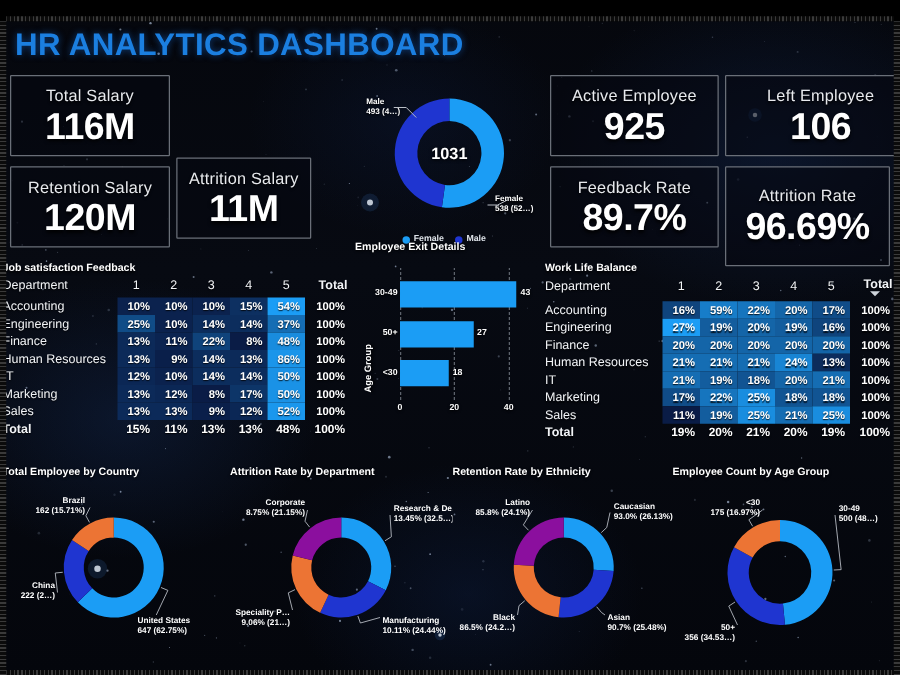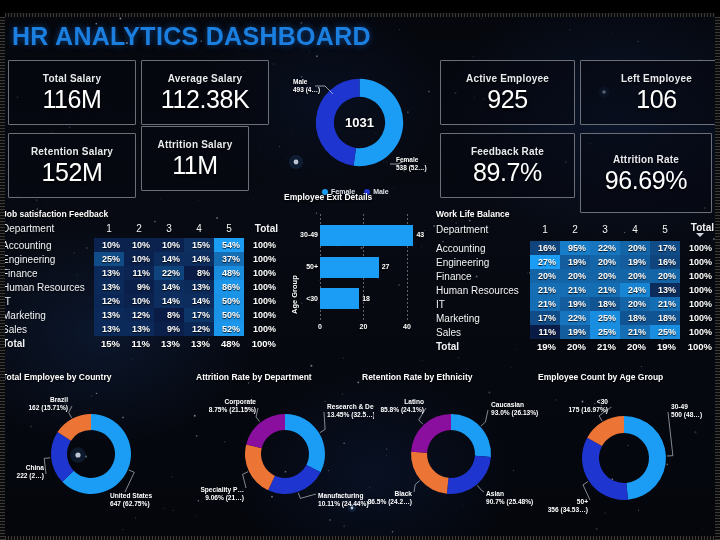--- a/index.html
+++ b/index.html
@@ -56,26 +56,26 @@
   
   .kpi {
     position: absolute;
     border: 1px solid #6a6f78;
     background: rgba(5,8,16,0.55);
     display: flex; flex-direction: column;
     align-items: center; justify-content: center;
     border-radius: 1px;
   }
   .kpi .lab {
-    font-size: 10px; font-weight: bold; color: #e8eaee;
+    font-size: 13px; font-weight: normal; color: #e8eaee;
     letter-spacing: .2px; margin-bottom: 3px;
     text-shadow: 0 1px 2px #000;
   }
   .kpi .val {
-    font-size: 25px; font-weight: normal; color: #ffffff;
+    font-size: 30px; font-weight: bold; color: #ffffff;
     letter-spacing: -.4px; line-height: 1;
     text-shadow: 0 2px 3px rgba(0,0,0,.9);
   }
 
   
   .gdonut { position: absolute; }
   .donut-center-lbl {
     position: absolute; inset: 0; display: flex;
     align-items: center; justify-content: center;
     font-size: 13px; font-weight: bold; color: #fff;
@@ -400,27 +400,23 @@
   <div class="ruler r"></div>
   <div class="hruler" style="top:13px"></div>
   <div class="hruler" style="top:536px"></div>
 
   <h1 class="title">HR ANALYTICS DASHBOARD</h1>
 
   <div class="kpi" style="left:8px;top:60px;width:128px;height:65px">
     <div class="lab">Total Salary</div>
     <div class="val">116M</div>
   </div>
-  <div class="kpi" style="left:141px;top:60px;width:128px;height:65px">
-    <div class="lab">Average Salary</div>
-    <div class="val">112.38K</div>
-  </div>
   <div class="kpi" style="left:8px;top:133px;width:128px;height:65px">
     <div class="lab">Retention Salary</div>
-    <div class="val">152M</div>
+    <div class="val">120M</div>
   </div>
   <div class="kpi" style="left:141px;top:126px;width:108px;height:65px">
     <div class="lab">Attrition Salary</div>
     <div class="val">11M</div>
   </div>
   <div class="kpi" style="left:440px;top:60px;width:135px;height:65px">
     <div class="lab">Active Employee</div>
     <div class="val">925</div>
   </div>
   <div class="kpi" style="left:580px;top:60px;width:153px;height:65px">
@@ -570,21 +566,21 @@
             <th class="num">3</th>
             <th class="num">4</th>
             <th class="num">5</th>
             <th class="tot">Total<span class="sortarrow"></span></th>
           </tr>
         </thead>
         <tbody>
           <tr>
             <td class="dep">Accounting</td>
             <td class="cell" style="background:rgb(15,68,125)">16%</td>
-            <td class="cell" style="background:rgb(23,125,201)">95%</td>
+            <td class="cell" style="background:rgb(23,125,201)">59%</td>
             <td class="cell" style="background:rgb(22,117,190)">22%</td>
             <td class="cell" style="background:rgb(20,101,168)">20%</td>
             <td class="cell" style="background:rgb(16,76,136)">17%</td>
             <td class="tot">100%</td>
           </tr>
           <tr>
             <td class="dep">Engineering</td>
             <td class="cell" style="background:rgb(27,157,245)">27%</td>
             <td class="cell" style="background:rgb(19,93,158)">19%</td>
             <td class="cell" style="background:rgb(20,101,168)">20%</td>
@@ -687,21 +683,21 @@
         <text x="108" y="124" font-size="6.6" font-weight="bold" fill="#ffffff" text-anchor="start" font-family="Liberation Sans, sans-serif">647 (62.75%)</text>
         <polyline points="48.2,75.8 42.2,76.4 44,92" fill="none" stroke="#b9bec6" stroke-width="0.7"></polyline>
         <text x="42" y="88" font-size="6.6" font-weight="bold" fill="#ffffff" text-anchor="end" font-family="Liberation Sans, sans-serif">China</text>
         <text x="42" y="96" font-size="6.6" font-weight="bold" fill="#ffffff" text-anchor="end" font-family="Liberation Sans, sans-serif">222 (2…)</text>
         <polyline points="69.6,35.9 66.7,30.6 70,24" fill="none" stroke="#b9bec6" stroke-width="0.7"></polyline>
         <text x="66" y="20" font-size="6.6" font-weight="bold" fill="#ffffff" text-anchor="end" font-family="Liberation Sans, sans-serif">Brazil</text>
         <text x="66" y="28" font-size="6.6" font-weight="bold" fill="#ffffff" text-anchor="end" font-family="Liberation Sans, sans-serif">162 (15.71%)</text>
       </svg>
   </div>
 
-  <div class="bpanel" style="left:196px;top:372px;width:178px;height:165px">
+  <div class="bpanel" style="left:184px;top:372px;width:178px;height:165px">
     <div class="btitle">Attrition Rate by Department</div>
     <svg class="donutsvg" id="donut-attr" width="178" height="150" viewBox="0 0 178 150">
         <path d="M89 32 A40 40 0 0 1 124.63655159509707 90.1668982055271 L110.38193095705824 82.90013892331626 A24 24 0 0 0 89 48 Z" fill="#1b9df5"></path>
         <path d="M124.63655159509707 90.1668982055271 A40 40 0 0 1 72.09242204788471 108.25098354242468 L78.85545322873082 93.7505901254548 A24 24 0 0 0 110.38193095705824 82.90013892331626 Z" fill="#1f35d0"></path>
         <path d="M72.09242204788471 108.25098354242468 A40 40 0 0 1 50.163368635374 62.42314956532431 L65.69802118122439 66.25388973919459 A24 24 0 0 0 78.85545322873082 93.7505901254548 Z" fill="#ec7434"></path>
         <path d="M50.163368635374 62.42314956532431 A40 40 0 0 1 88.99999999999999 32 L89 48 A24 24 0 0 0 65.69802118122439 66.25388973919459 Z" fill="#8b0f9e"></path>
         <polyline points="124.0,50.6 129.1,47.4 128,30" fill="none" stroke="#b9bec6" stroke-width="0.7"></polyline>
         <text x="131" y="27" font-size="6.6" font-weight="bold" fill="#ffffff" text-anchor="start" font-family="Liberation Sans, sans-serif">Research &amp; De…</text>
         <text x="131" y="35" font-size="6.6" font-weight="bold" fill="#ffffff" text-anchor="start" font-family="Liberation Sans, sans-serif">13.45% (32.5…)</text>
         <polyline points="102.3,110.8 104.3,116.4 120,112" fill="none" stroke="#b9bec6" stroke-width="0.7"></polyline>

